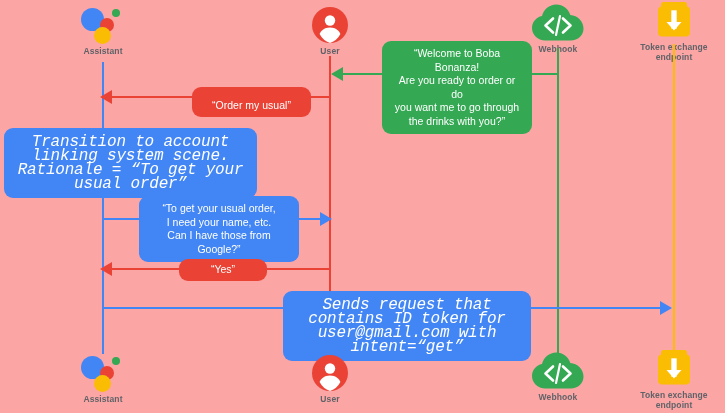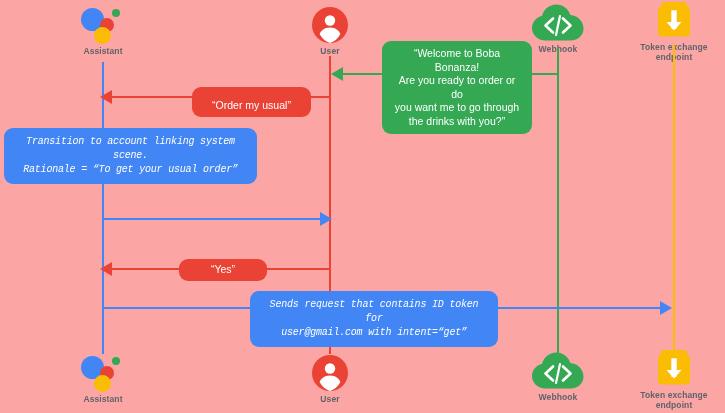--- a/index.html
+++ b/index.html
@@ -86,21 +86,21 @@
   .bubble.sans {
     font-family: "Liberation Sans", sans-serif;
     font-size: 10.5px;
     line-height: 13.5px;
     padding: 6px 12px;
     margin-left: 8px;
   }
   .bubble.mono {
     font-family: "Liberation Mono", monospace;
     font-style: italic;
-    font-size: 10px;
+    font-size: 16px;
     line-height: 14px;
     padding: 7px 12px;
     letter-spacing: -0.2px;
   }
   .bubble.red   { background: #EA4335; }
   .bubble.blue  { background: #4285F4; }
   .bubble.green { background: #34A853; }
 </style>
 </head>
 <body>
@@ -169,28 +169,31 @@
 
   <div class="arrow-line" style="left:110px; top:96px; width:220px; background:#EA4335;"></div>
   <div class="arrow-head left" style="left:100px; top:90px; color:#EA4335;"></div>
   <div class="bubble sans red" style="left:184px; top:87px; width:119px; padding-top:12px; padding-bottom:4px;">“Order my usual”</div>
 
   <div class="bubble mono blue" style="left:4px; top:128px; width:253px;">Transition to account linking system scene.
 Rationale = “To get your usual order”</div>
 
   <div class="arrow-line" style="left:104px; top:218px; width:218px; background:#4285F4;"></div>
   <div class="arrow-head right" style="left:320px; top:212px; color:#4285F4;"></div>
+  <div class="bubble sans blue" style="left:131px; top:196px; width:160px;">“To get your usual order,
+I need your name, etc.
+Can I have those from Google?”</div>
 
   <div class="arrow-line" style="left:110px; top:268px; width:220px; background:#EA4335;"></div>
   <div class="arrow-head left" style="left:100px; top:262px; color:#EA4335;"></div>
   <div class="bubble sans red" style="left:171px; top:259px; width:88px; padding-top:4px; padding-bottom:4px;">“Yes”</div>
 
   <div class="arrow-line" style="left:103px; top:307px; width:565px; background:#4285F4;"></div>
   <div class="arrow-head right" style="left:660px; top:301px; color:#4285F4;"></div>
-  <div class="bubble mono blue" style="left:250px; top:291px; width:248px;">Sends request that contains ID token for
+  <div class="bubble mono blue" style="left:283px; top:291px; width:248px;">Sends request that contains ID token for
 user@gmail.com with intent=“get”</div>
 
   <div class="actor" style="left:43px; top:352px;">
     <div class="icon-wrap">
       <div class="assistant-logo">
         <i class="ad-blue"></i>
           <i class="ad-red"></i>
           <i class="ad-yellow"></i>
           <i class="ad-green"></i>
       </div>

